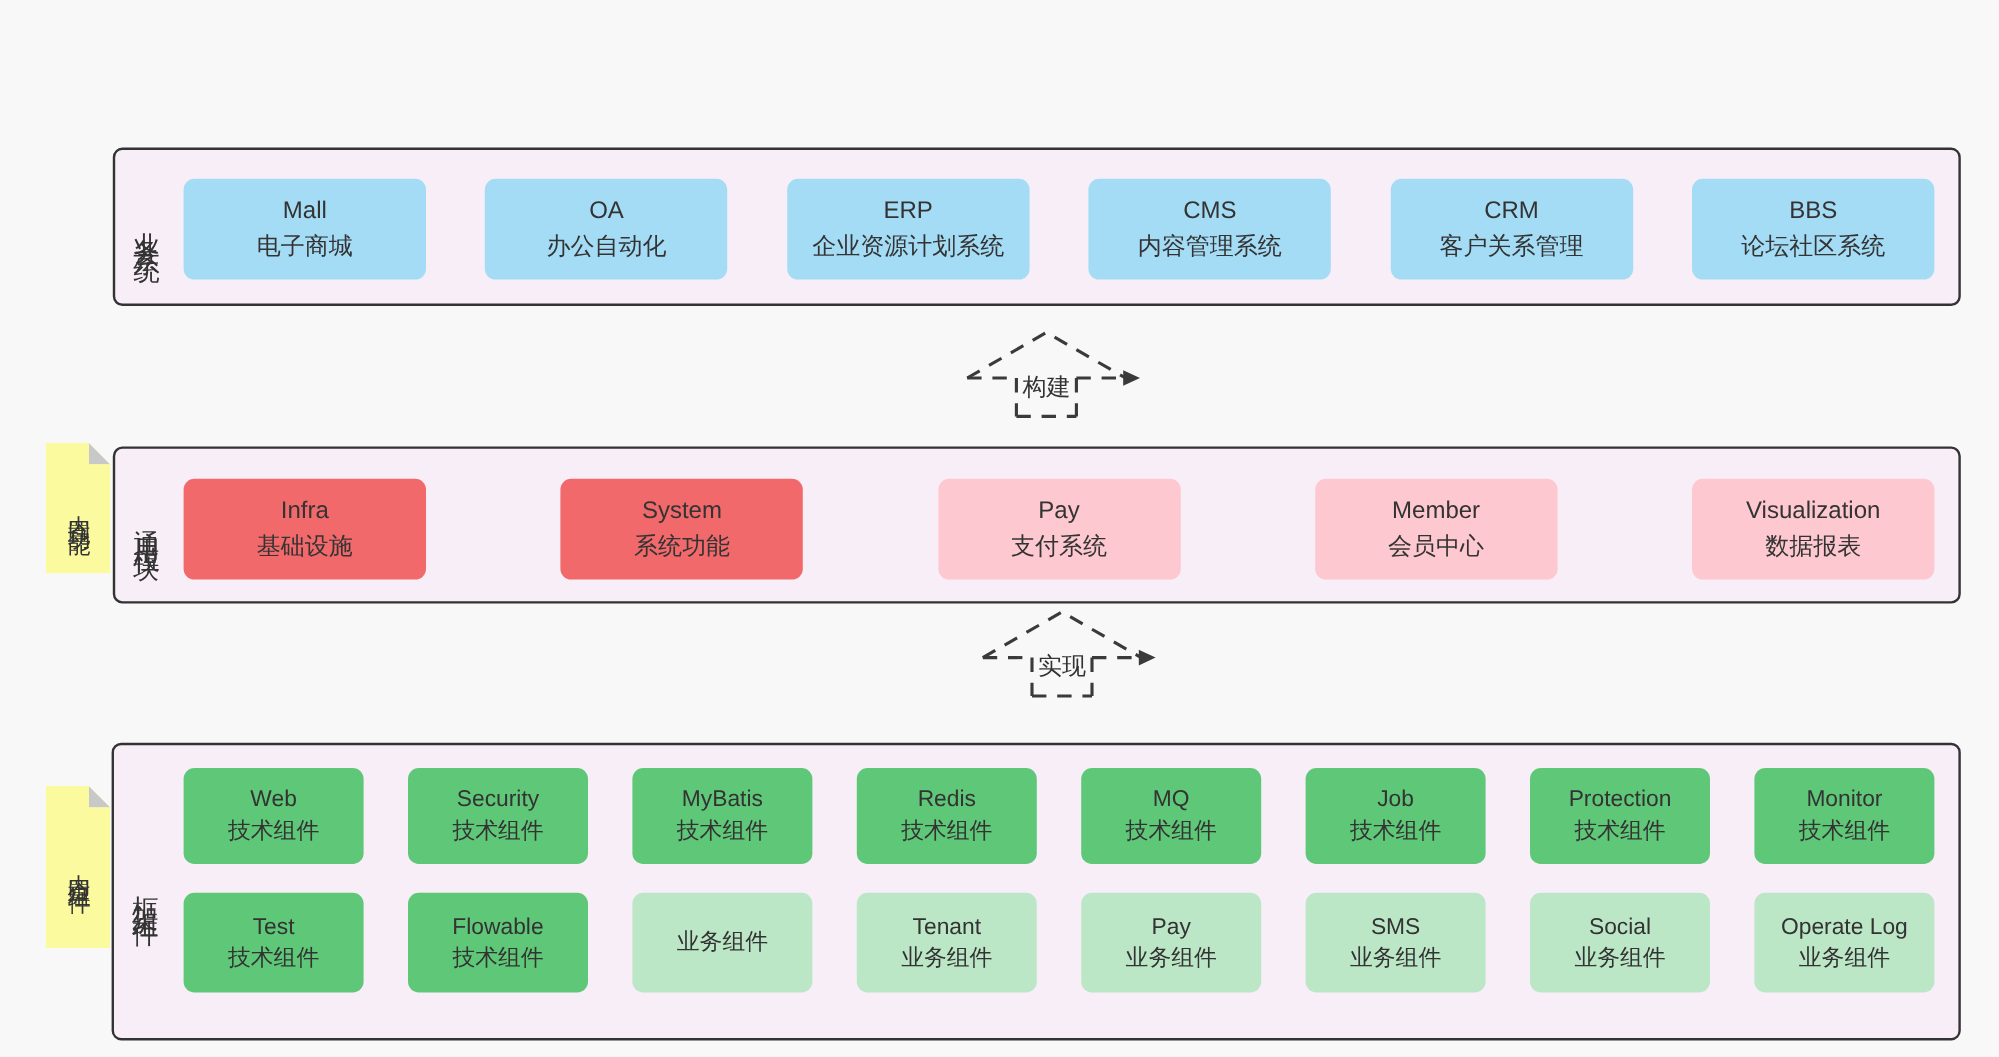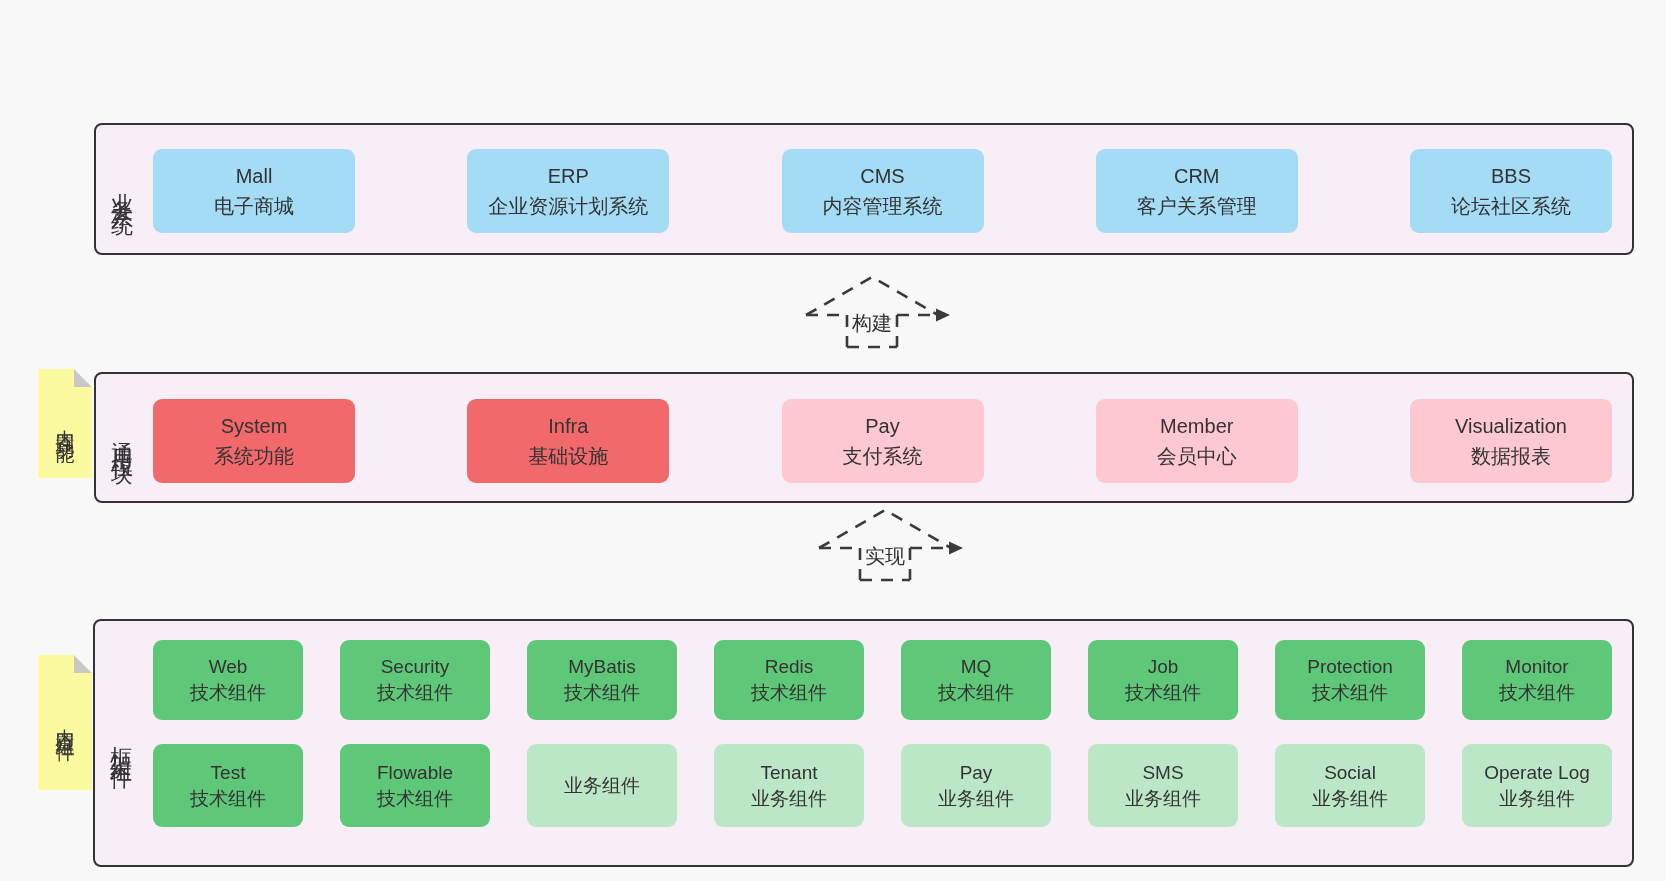--- a/index.html
+++ b/index.html
@@ -68,20 +68,24 @@
   </div>
 
   <section class="panel" style="left:94px;top:123px;width:1540px;height:132px">
     <div class="vlabel">业务系统</div>
     <div class="row row6" style="left:57px;right:20px;top:24px;height:84px">
       <div class="box blue">
         <div class="bn">Mall</div>
         <div class="bd">电子商城</div>
       </div>
       <div class="box blue">
+        <div class="bn">OA</div>
+        <div class="bd">办公自动化</div>
+      </div>
+      <div class="box blue">
         <div class="bn">ERP</div>
         <div class="bd">企业资源计划系统</div>
       </div>
       <div class="box blue">
         <div class="bn">CMS</div>
         <div class="bd">内容管理系统</div>
       </div>
       <div class="box blue">
         <div class="bn">CRM</div>
         <div class="bd">客户关系管理</div>
@@ -102,26 +106,26 @@
     <path d="M45,72 L95,72"></path>
     <polygon points="134,33.5 148,40 134,46.5" fill="#3a3a3a"></polygon>
     <rect x="47" y="33" width="46" height="30" fill="#f8f8f8"></rect>
     <text x="70" y="48" text-anchor="middle" dominant-baseline="central">构建</text>
   </svg>
 
   <section class="panel" style="left:94px;top:372px;width:1540px;height:131px">
     <div class="vlabel">通用模块</div>
     <div class="row row6" style="left:57px;right:20px;top:25px;height:84px">
       <div class="box red">
+        <div class="bn">Infra</div>
+        <div class="bd">基础设施</div>
+      </div>
+      <div class="box red">
         <div class="bn">System</div>
         <div class="bd">系统功能</div>
-      </div>
-      <div class="box red">
-        <div class="bn">Infra</div>
-        <div class="bd">基础设施</div>
       </div>
       <div class="box pink">
         <div class="bn">Pay</div>
         <div class="bd">支付系统</div>
       </div>
       <div class="box pink">
         <div class="bn">Member</div>
         <div class="bd">会员中心</div>
       </div>
       <div class="box pink">

